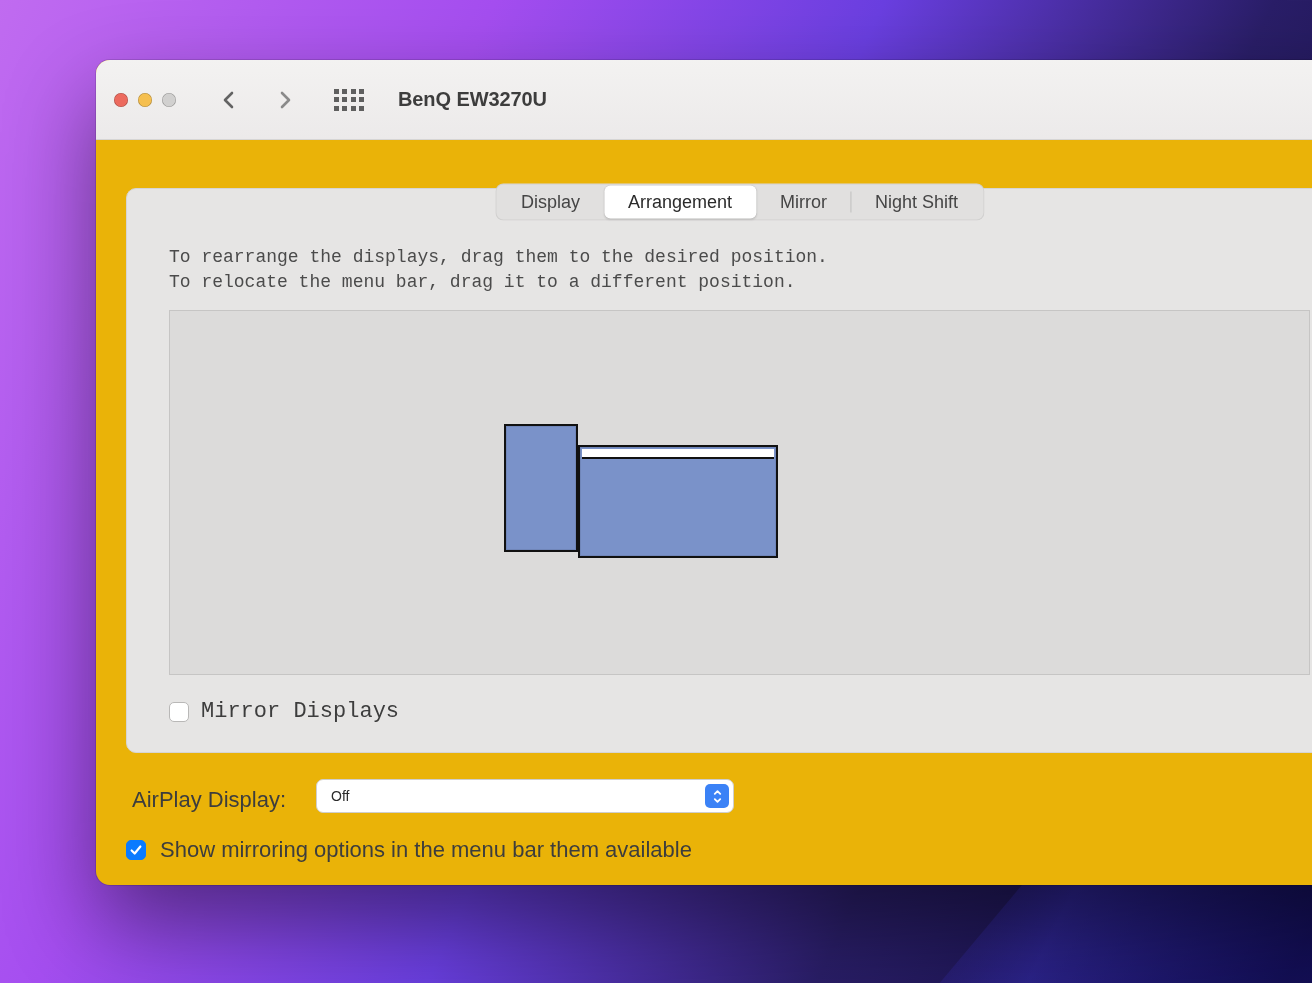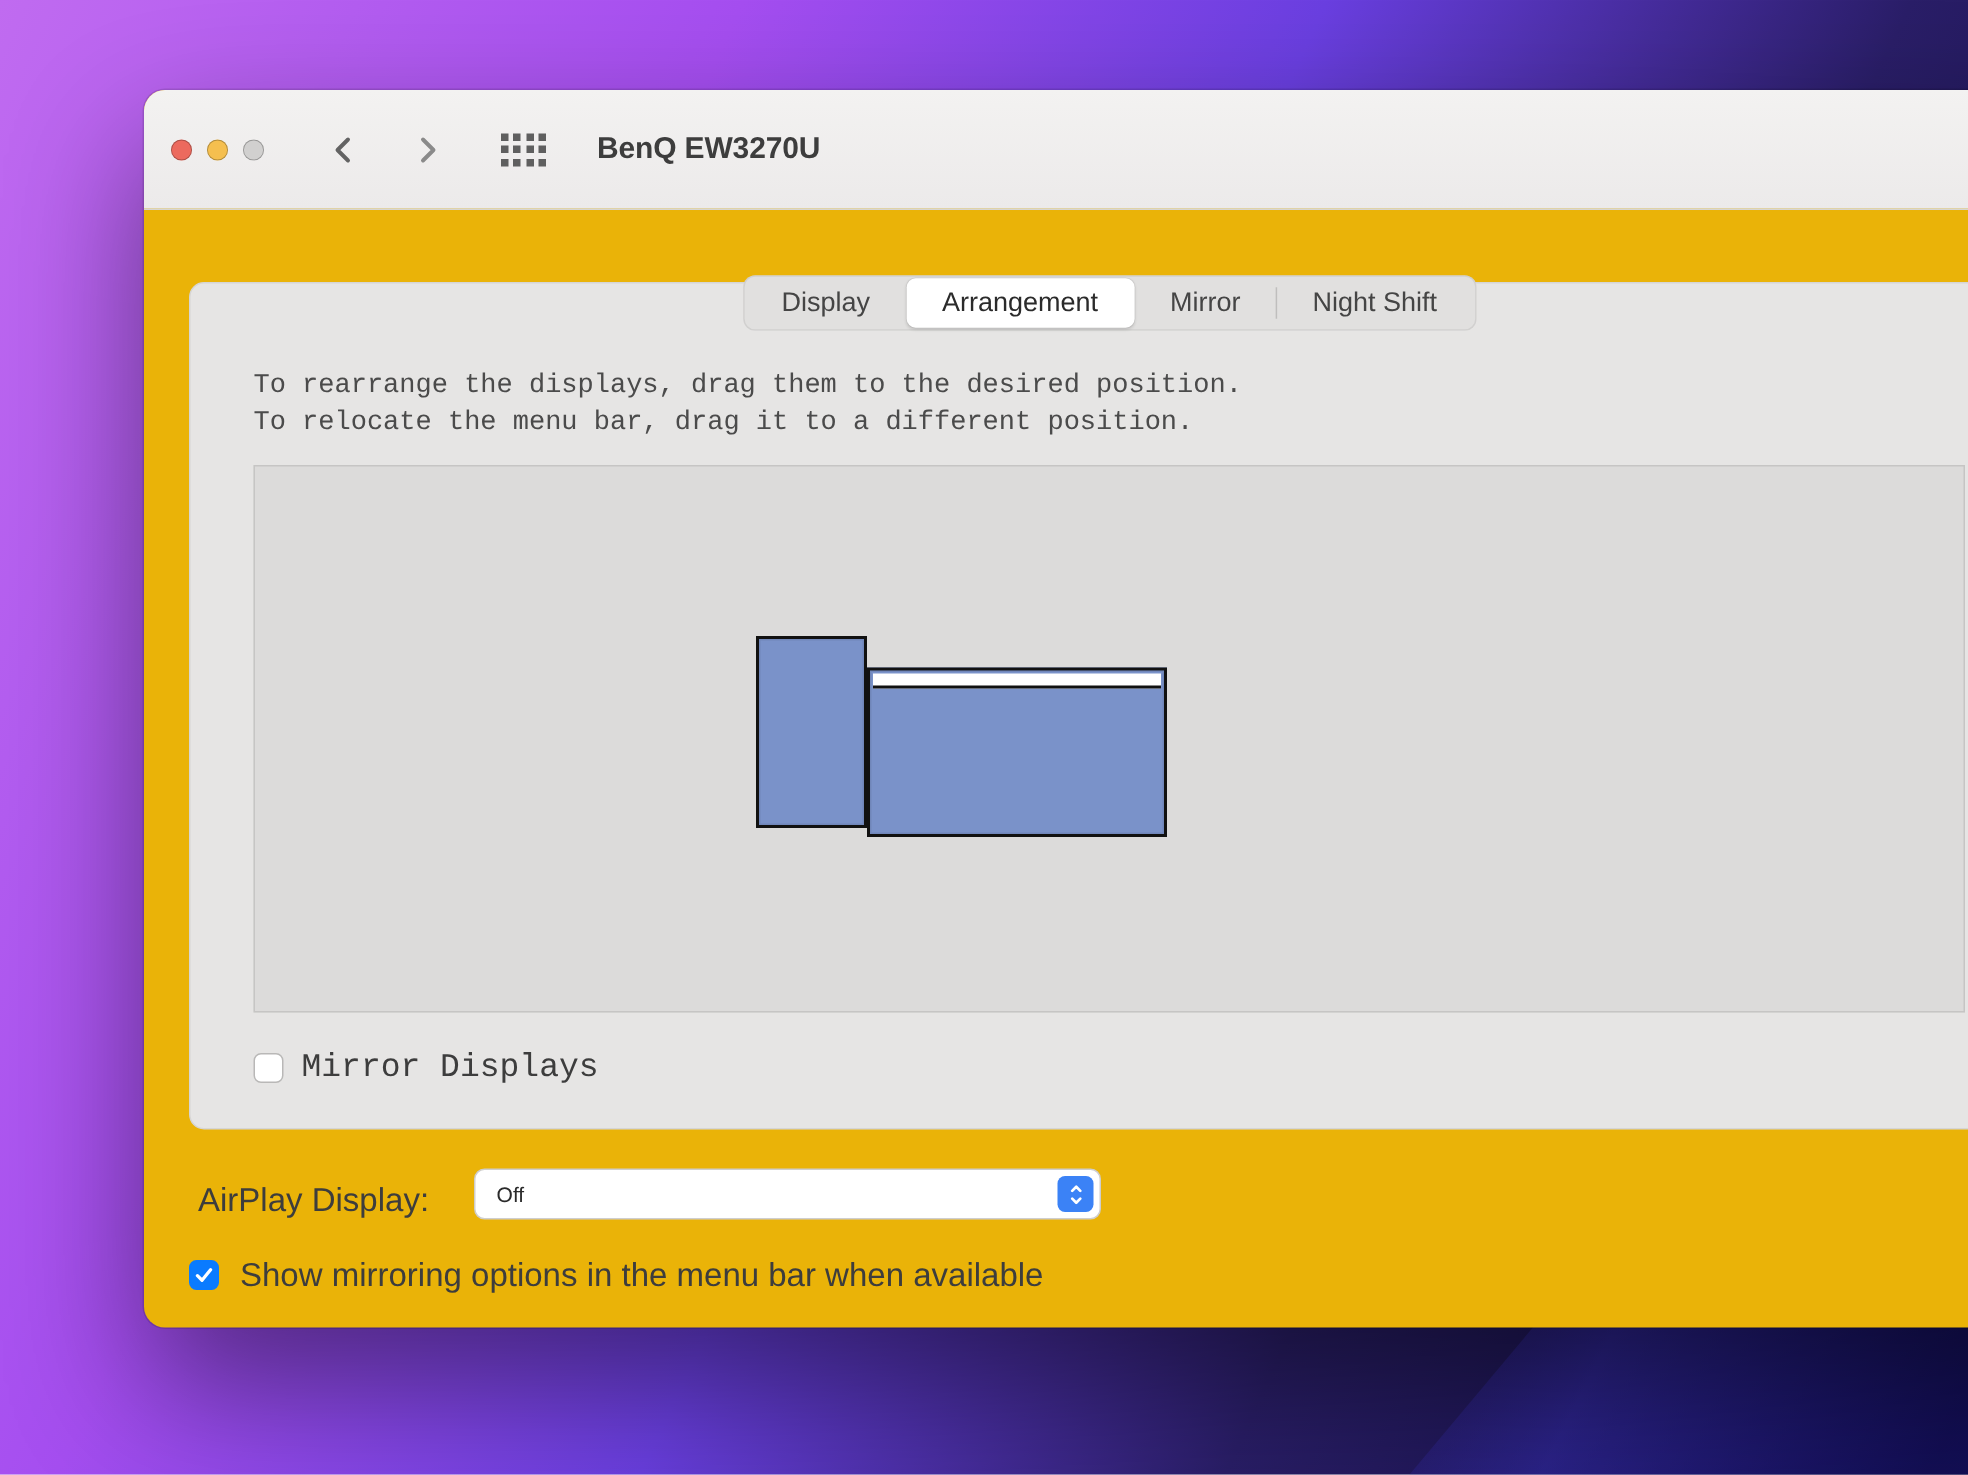--- a/index.html
+++ b/index.html
@@ -343,21 +343,21 @@
         </span>
       </div>
     </div>
 
     <div class="bottom-row">
       <span class="chk checked">
         <svg viewBox="0 0 16 16">
             <polyline points="3 8.5 6.5 12 13 4"></polyline>
           </svg>
       </span>
-      <span class="lbl">Show mirroring options in the menu bar when available</span>
+      <span class="lbl">Show mirroring options in the menu bar them available</span>
 
       <span class="spacer"></span>
 
       <button class="btn help">?</button>
     </div>
 
   </div>
 </div>
 
 </body></html>

